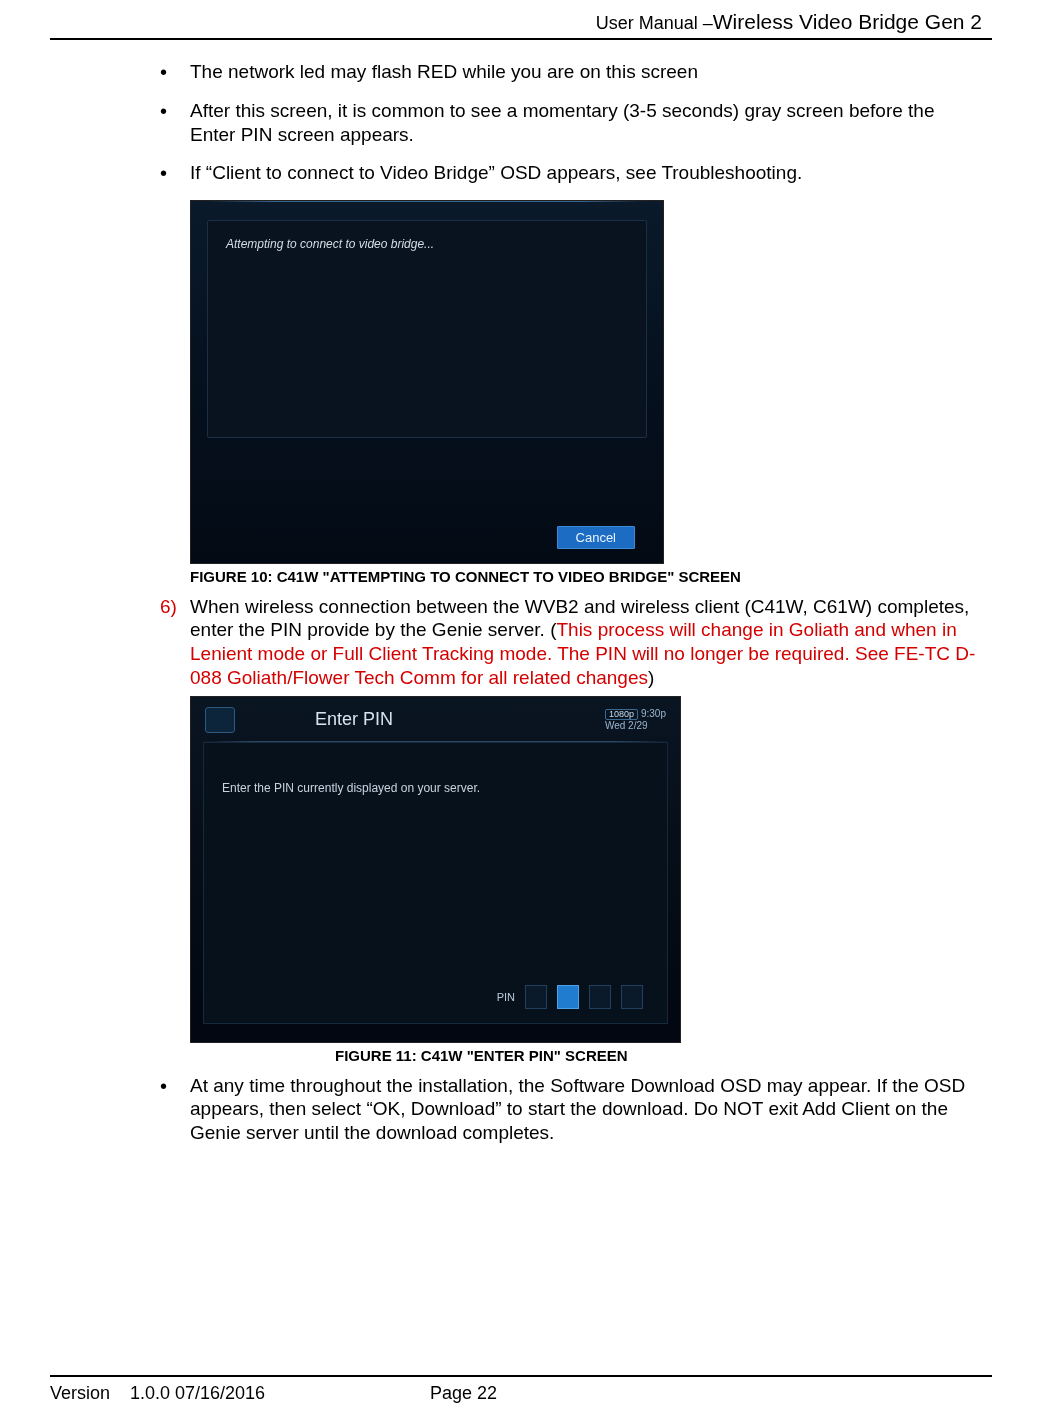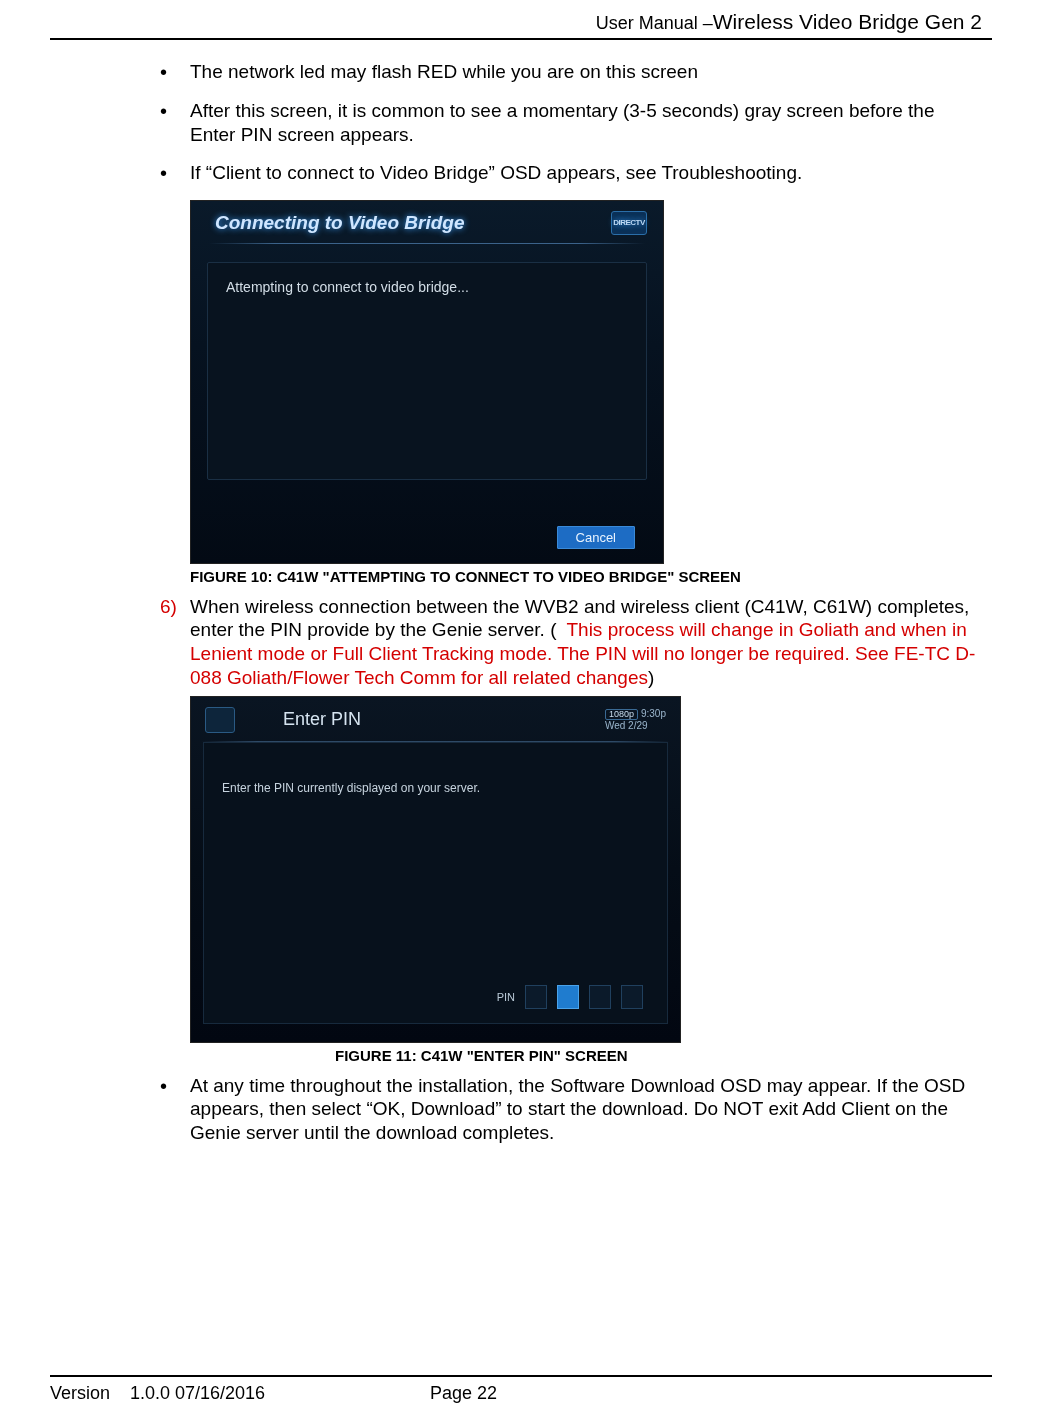--- a/index.html
+++ b/index.html
@@ -52,21 +52,21 @@
   .num-item {
     display: flex;
     margin: 8px 0 6px 0;
     line-height: 1.25;
   }
   .num-item .num {
     width: 30px;
     flex-shrink: 0;
     color: #d40000;
   }
-  .red { color: #d40000; margin-left: 10px; }
+  .red { color: #d40000; }
   .caption {
     font-weight: bold;
     font-size: 15px;
     margin: 4px 0 10px 0;
   }
   .caption.c1 { padding-left: 30px; }
   .caption.c2 { padding-left: 175px; }
 
   
   .fig {
@@ -107,22 +107,23 @@
     background: linear-gradient(90deg, rgba(80,130,180,0) 0%, rgba(80,130,180,0.7) 15%, rgba(80,130,180,0.7) 85%, rgba(80,130,180,0) 100%);
     margin: 0 18px 0 18px;
   }
   .fig1 .panel {
     margin: 18px 16px 0 16px;
     background: #08131f;
     border: 1px solid #1a2f44;
     border-radius: 2px;
     padding: 16px 18px 50px 18px;
     color: #d2dde6;
-    font-size: 14px;
+    font-size: 12px;
     height: 150px;
+    font-style: italic;
   }
   .fig1 .panel .line1 { margin-bottom: 14px; }
   .fig1 .panel .line2 .time { display:inline-block; width:42px; }
   .fig1 .cancel {
     position: absolute;
     right: 28px;
     bottom: 14px;
     background: #1d6cc4;
     color: #e8f3ff;
     font-size: 13px;
@@ -140,21 +141,21 @@
   .fig2 .topbar {
     display: flex;
     align-items: center;
     justify-content: space-between;
     padding: 10px 14px 4px 14px;
     color: #d6e4f0;
   }
   .fig2 .topbar .left {
     display: flex;
     align-items: center;
-    gap: 48px;
+    gap: 80px;
   }
   .fig2 .topbar .logo2 {
     width: 28px; height: 24px;
     background: #0d253b;
     border: 1px solid #2a5a84;
     border-radius: 3px;
   }
   .fig2 .topbar .title2 {
     font-size: 18px;
   }
@@ -245,24 +246,20 @@
           <span class="bullet">•</span>
           <span>After this screen, it is common to see a momentary (3-5 seconds) gray screen before the Enter PIN screen appears.</span>
         </li>
       <li>
           <span class="bullet">•</span>
           <span>If “Client to connect to Video Bridge” OSD appears, see Troubleshooting.</span>
         </li>
     </ul>
 
     <div class="fig fig1">
-      <div class="titlebar">
-        <span>Connecting to Video Bridge</span>
-        <span class="logo">DIRECTV</span>
-      </div>
       <div class="sep"></div>
       <div class="panel">
         <div class="line1">Attempting to connect to video bridge...</div>
       </div>
       <div class="cancel">Cancel</div>
     </div>
     <div class="caption c1">FIGURE 10:  C41W "ATTEMPTING TO CONNECT TO VIDEO BRIDGE" SCREEN</div>
 
     <div class="num-item">
       <span class="num">6)</span>

